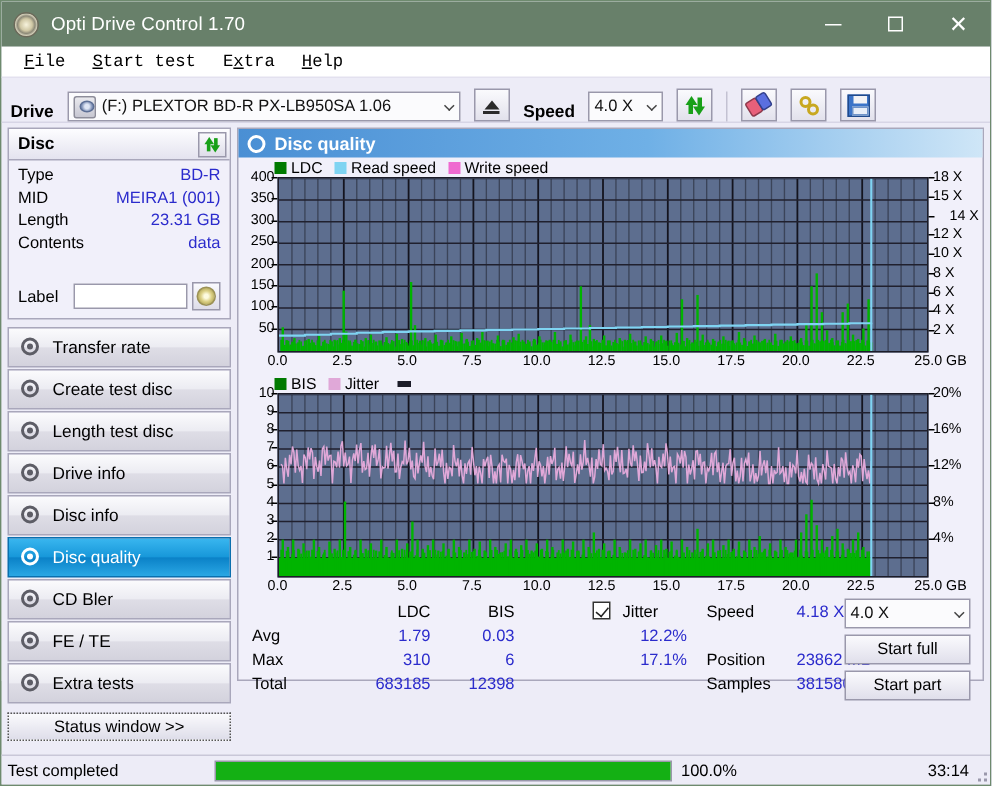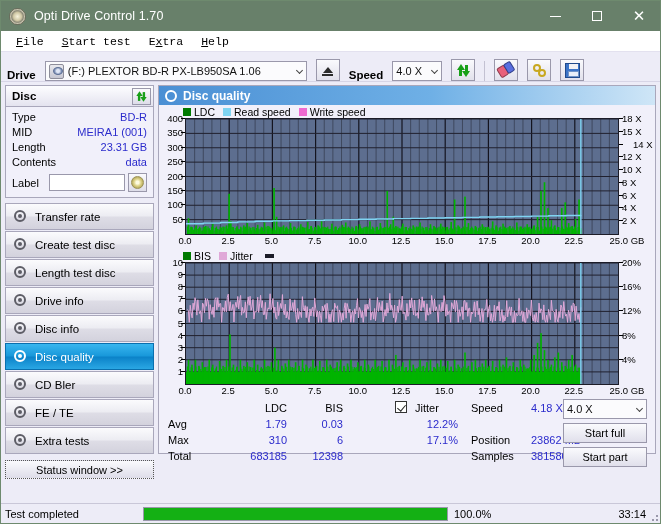--- a/index.html
+++ b/index.html
@@ -162,21 +162,21 @@
   }
   .panel-head .ph-title { font-weight:bold; font-size:11.5px; }
   .mini-btn {
     width:19px;height:17px;background:linear-gradient(#fafafd,#dedde9);
     border:1px solid #9a98ab; display:flex;align-items:center;justify-content:center;
   }
   .disc-rows { padding: 3px 6px 5px 6px; }
   .drow { display:flex; justify-content:space-between; line-height:15px; font-size:11px; }
   .drow .k { color:#000; }
   .drow .v { color:#2b2bcc; }
-  .label-row { display:flex; align-items:center; gap:3px; margin-top:3px;justify-content:space-between; }
+  .label-row { display:flex; align-items:center; gap:3px; margin-top:18px;justify-content:space-between; }
   .label-row .k { width:34px; font-size:11px; }
   .label-input {
     flex:1; height:17px; background:#fff; border:1px solid #9a98ab;
   }
   .cd-btn {
     width:19px;height:19px;background:linear-gradient(#fafafd,#dedde9);
     border:1px solid #9a98ab; display:flex;align-items:center;justify-content:center;
   }
   .cd-btn .cd {
     width:13px;height:13px;border-radius:50%;

